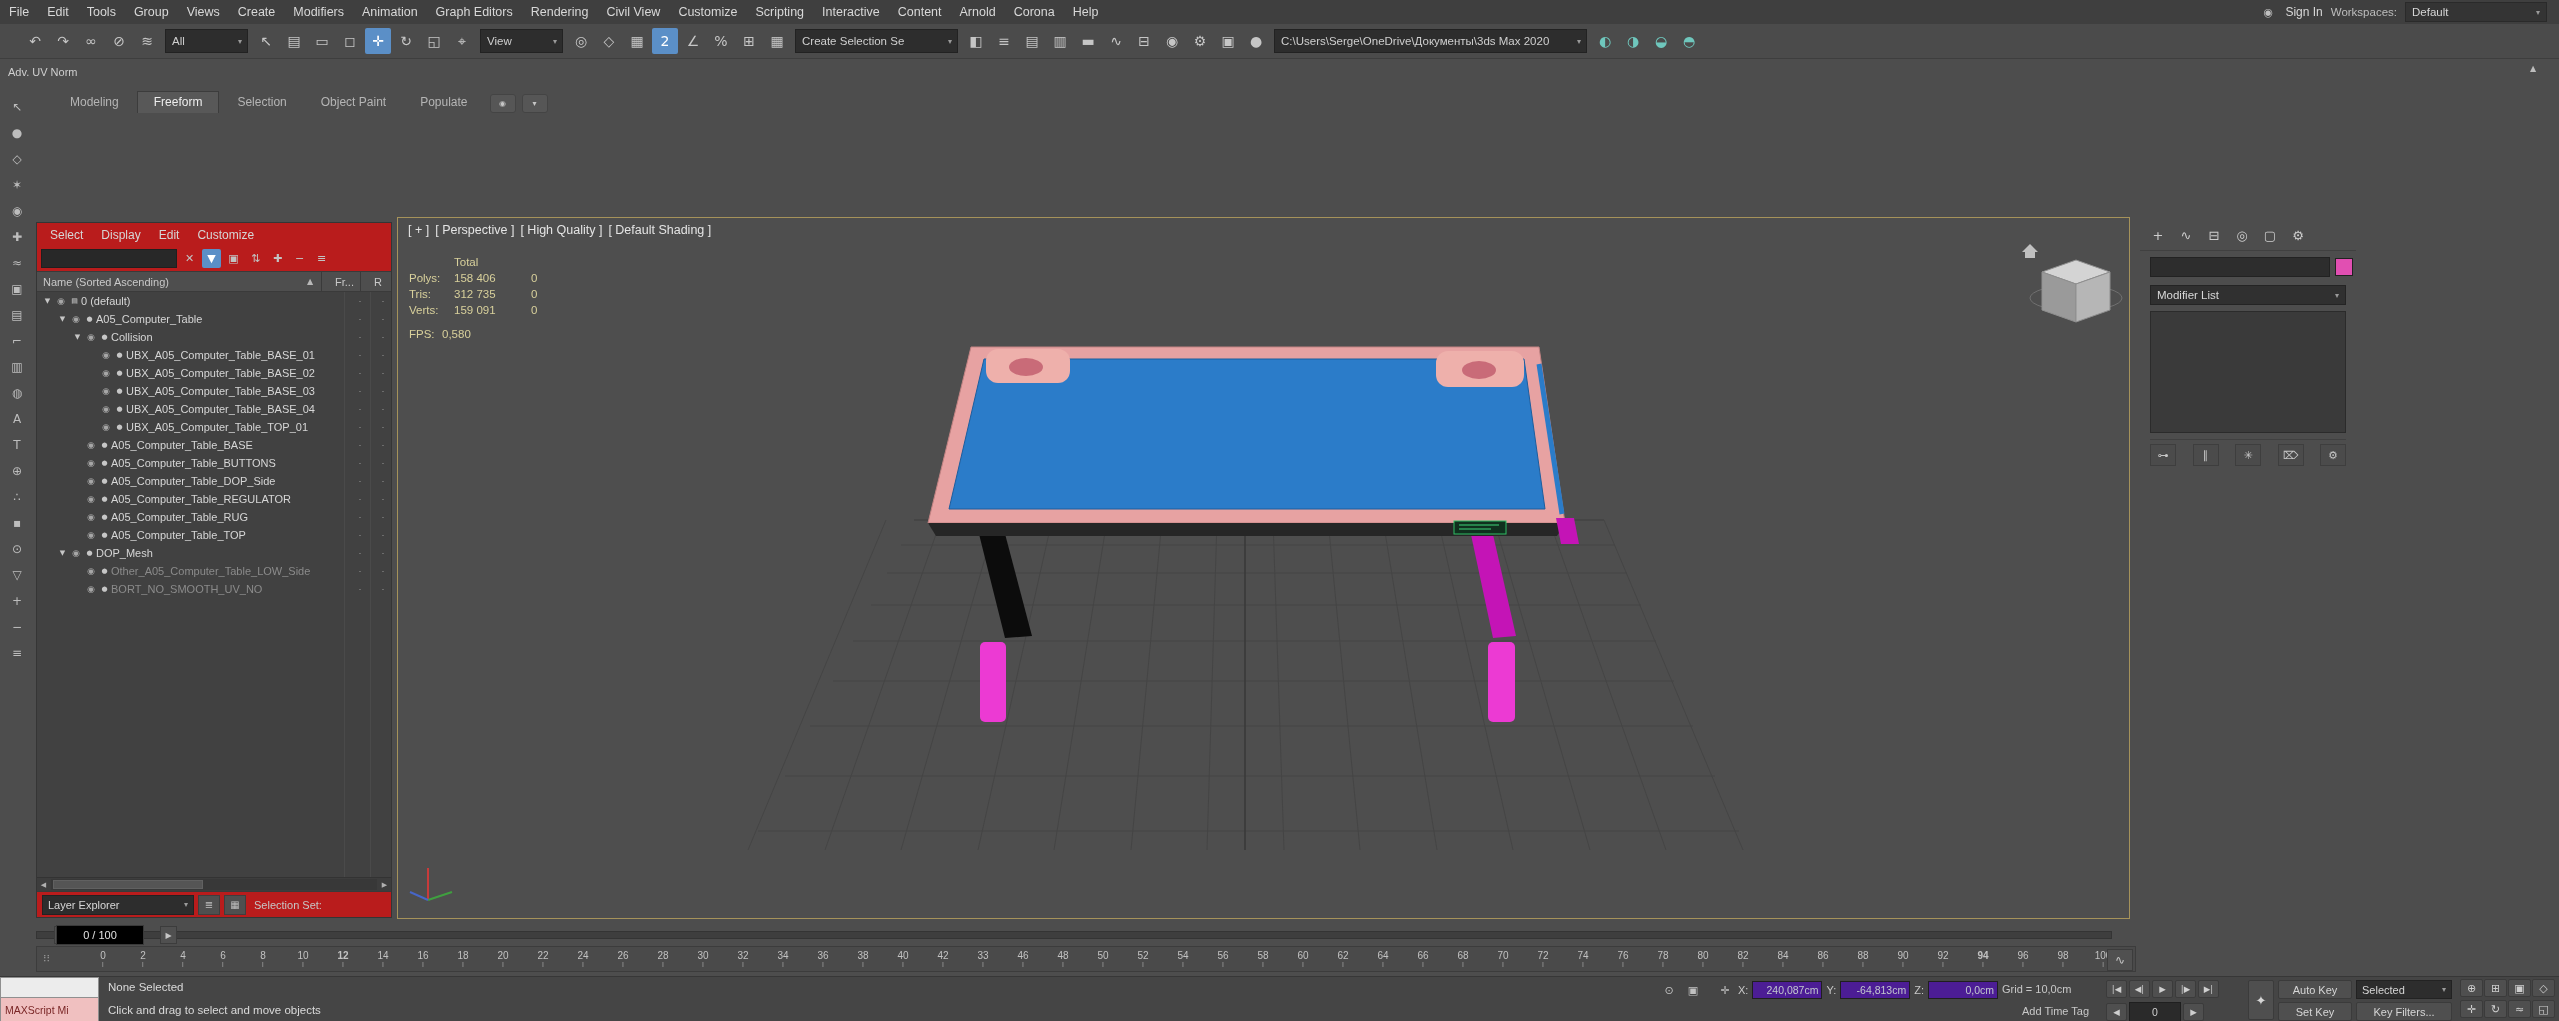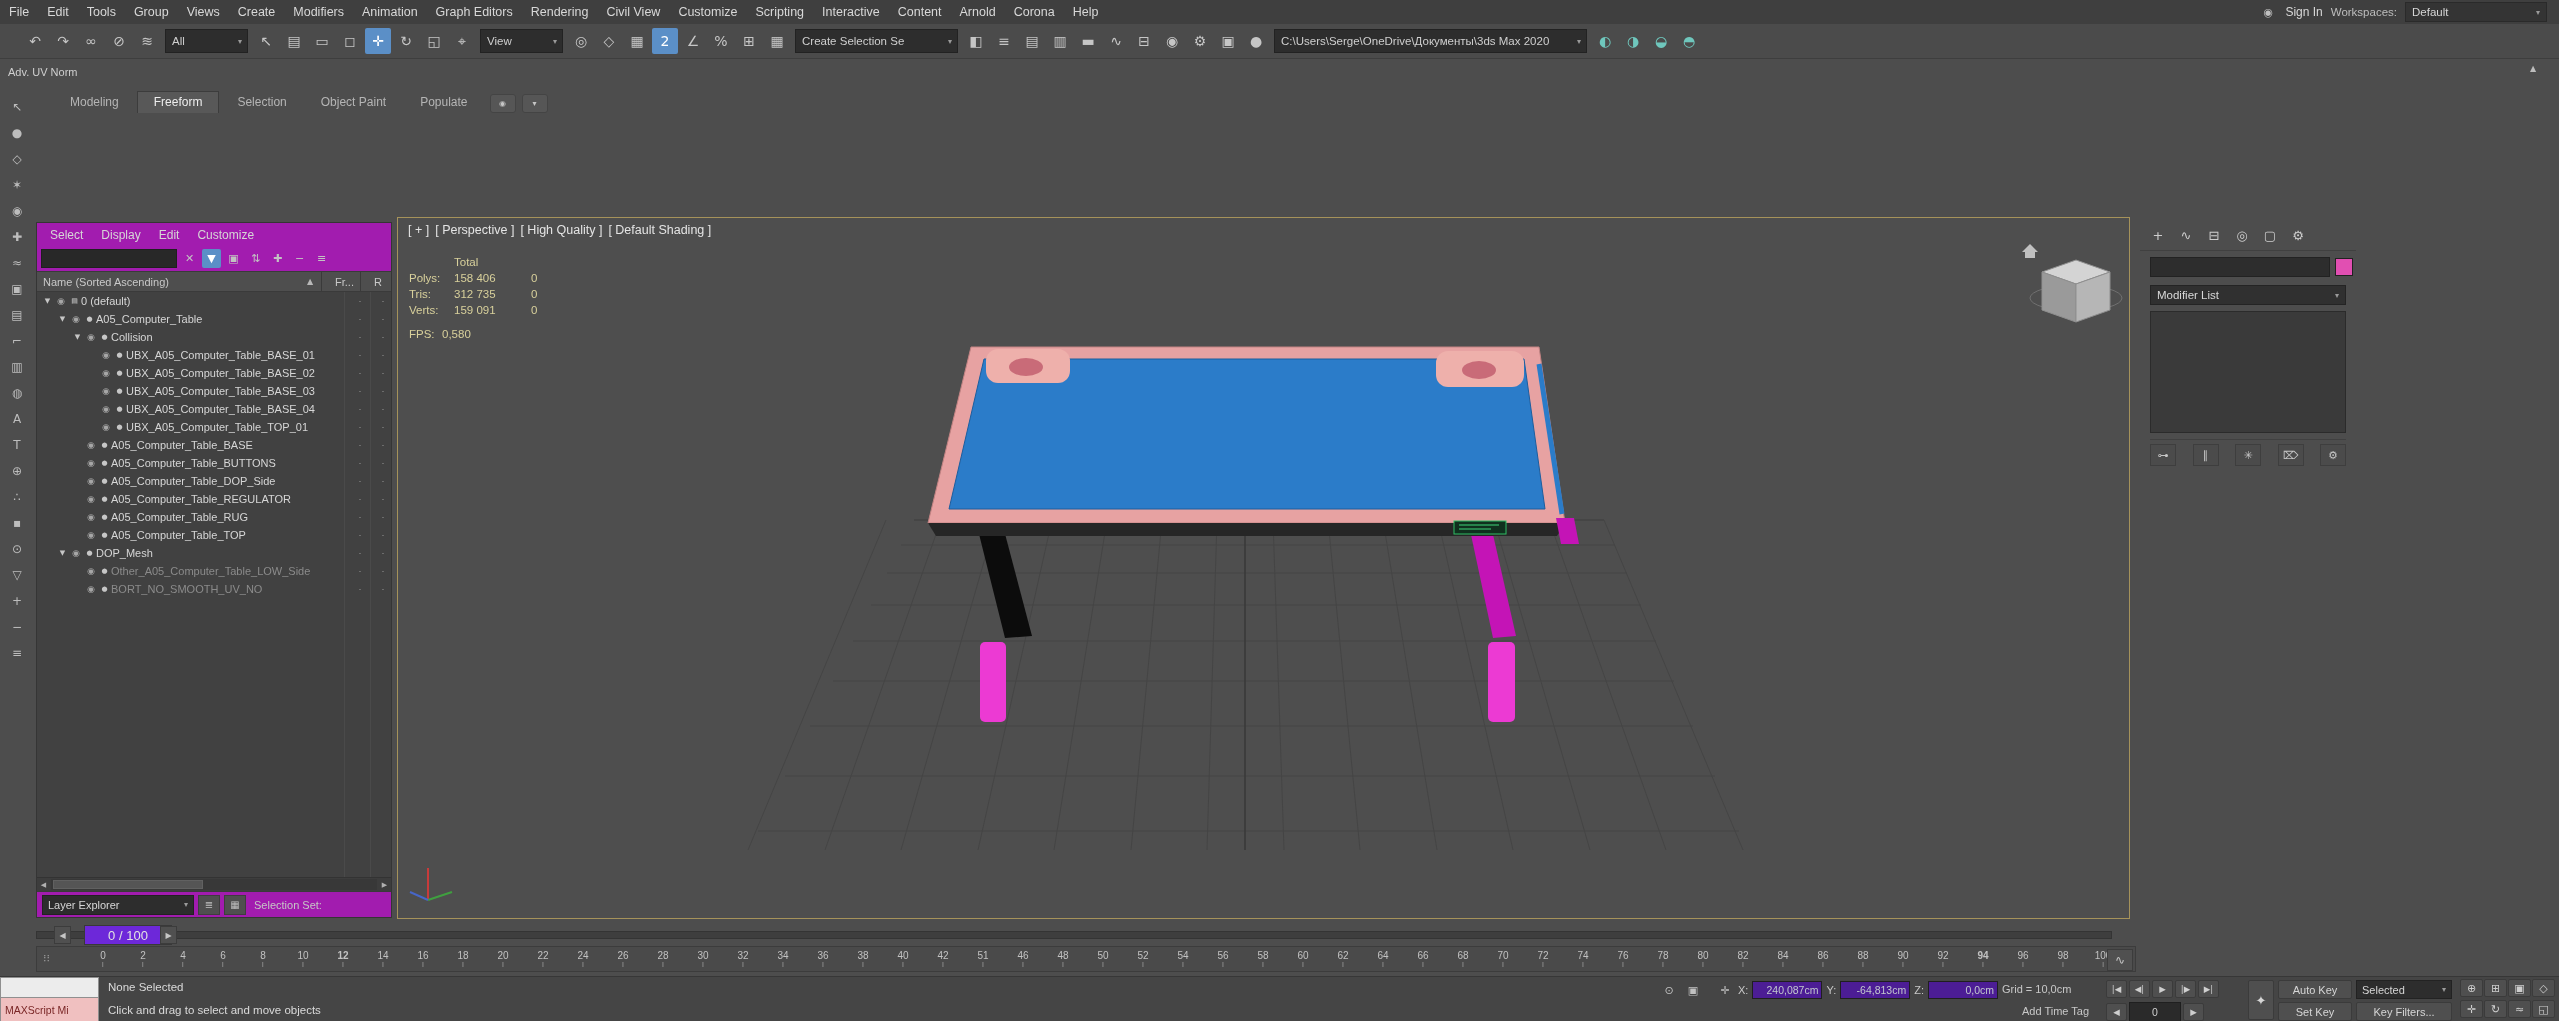--- a/index.html
+++ b/index.html
@@ -42,21 +42,21 @@
   .rtab.active{background:#585858;color:#ededed;border:1px solid #3c3c3c;border-bottom:none}
   .ribbon-x{width:24px;height:17px;margin-left:4px;background:#565656;border:1px solid #444;border-radius:3px;
             display:flex;align-items:center;justify-content:center;font-size:8px;color:#c6c6c6}
 
   
   #left-strip{position:absolute;left:2px;top:96px;width:30px;display:flex;flex-direction:column;align-items:center;gap:4px}
   .ls-icon{width:22px;height:22px;display:flex;align-items:center;justify-content:center;color:#bdbdbd;font-size:12px;
            font-family:"DejaVu Sans",sans-serif}
 
   
-  #explorer{position:absolute;left:36px;top:222px;width:356px;height:696px;background:#a21caf;border:1px solid #353535;
+  #explorer{position:absolute;left:36px;top:222px;width:356px;height:696px;background:#b91c1c;border:1px solid #353535;
             display:flex;flex-direction:column;box-sizing:border-box}
   .ex-menus{height:23px;display:flex;align-items:center;padding-left:4px}
   .ex-menu{padding:0 9px;font-size:12px;color:#d6d6d6}
   .ex-search{height:25px;display:flex;align-items:center;padding:0 4px;gap:3px}
   #explorer-search-input{width:126px;height:17px;background:#282828;border:1px solid #1f1f1f;color:#ddd;font-size:11px;padding:0 4px}
   .ex-tool{width:19px;height:19px;display:flex;align-items:center;justify-content:center;font-size:11px;color:#c2c2c2;
            border-radius:2px;font-family:"DejaVu Sans",sans-serif}
   .ex-tool.on{background:#5b8fc7;color:#fff}
   .ex-header{height:19px;background:#4e4e4e;border-top:1px solid #3a3a3a;border-bottom:1px solid #3a3a3a;
              display:flex;align-items:center;font-size:11px;color:#c9c9c9}
@@ -113,22 +113,22 @@
               padding-top:4px;box-sizing:border-box}
   .stack-btn{width:24px;height:20px;display:flex;align-items:center;justify-content:center;color:#c6c6c6;font-size:11px;
              background:#4b4b4b;border:1px solid #3e3e3e;font-family:"DejaVu Sans",sans-serif}
 
   
   #timeslider{position:absolute;left:36px;top:924px;width:2076px;height:20px}
   .ts-track{position:absolute;left:0;right:0;top:7px;height:6px;background:#3e3e3e;border:1px solid #343434}
   .ts-btn{position:absolute;top:2px;width:15px;height:16px;display:flex;align-items:center;justify-content:center;
           font-size:8px;color:#c6c6c6;background:#505050;border:1px solid #3c3c3c;font-family:"DejaVu Sans",sans-serif}
   #ts-prev{left:18px}#ts-next{left:124px}
-  .ts-handle{position:absolute;left:48px;top:1px;width:86px;height:18px;background:#6d28d9;border:1px solid #393939;
-             display:flex;align-items:center;justify-content:center;font-size:13px;color:#e2e2e2}
+  .ts-handle{position:absolute;left:20px;top:1px;width:86px;height:18px;background:#000000;border:1px solid #393939;
+             display:flex;align-items:center;justify-content:center;font-size:11px;color:#e2e2e2}
   #trackbar{position:absolute;left:36px;top:946px;width:2100px;height:26px;background:#4a4a4a;border:1px solid #3c3c3c;
             box-sizing:border-box}
   #tb-grip{position:absolute;left:6px;top:5px;font-size:11px;color:#9f9f9f;font-family:"DejaVu Sans",sans-serif}
   #ruler-labels{position:absolute;left:66px;right:32px;top:0;height:100%}
   .tick{position:absolute;top:3px;transform:translateX(-50%);font-size:10px;color:#c2c2c2;text-align:center}
   .tick::after{content:"";display:block;width:1px;height:5px;background:#888;margin:1px auto 0}
   #mini-curve-btn{position:absolute;right:2px;top:2px;width:24px;height:20px;display:flex;align-items:center;
                   justify-content:center;color:#c2c2c2;background:#505050;border:1px solid #3c3c3c;
                   font-family:"DejaVu Sans",sans-serif;font-size:12px}
 
@@ -628,21 +628,21 @@
         <div class="tick" style="left: 24%;">24</div>
         <div class="tick" style="left: 26%;">26</div>
         <div class="tick" style="left: 28%;">28</div>
         <div class="tick" style="left: 30%;">30</div>
         <div class="tick" style="left: 32%;">32</div>
         <div class="tick" style="left: 34%;">34</div>
         <div class="tick" style="left: 36%;">36</div>
         <div class="tick" style="left: 38%;">38</div>
         <div class="tick" style="left: 40%;">40</div>
         <div class="tick" style="left: 42%;">42</div>
-        <div class="tick" style="left: 44%;">51</div>
+        <div class="tick" style="left: 44%;">33</div>
         <div class="tick" style="left: 46%;">46</div>
         <div class="tick" style="left: 48%;">48</div>
         <div class="tick" style="left: 50%;">50</div>
         <div class="tick" style="left: 52%;">52</div>
         <div class="tick" style="left: 54%;">54</div>
         <div class="tick" style="left: 56%;">56</div>
         <div class="tick" style="left: 58%;">58</div>
         <div class="tick" style="left: 60%;">60</div>
         <div class="tick" style="left: 62%;">62</div>
         <div class="tick" style="left: 64%;">64</div>

